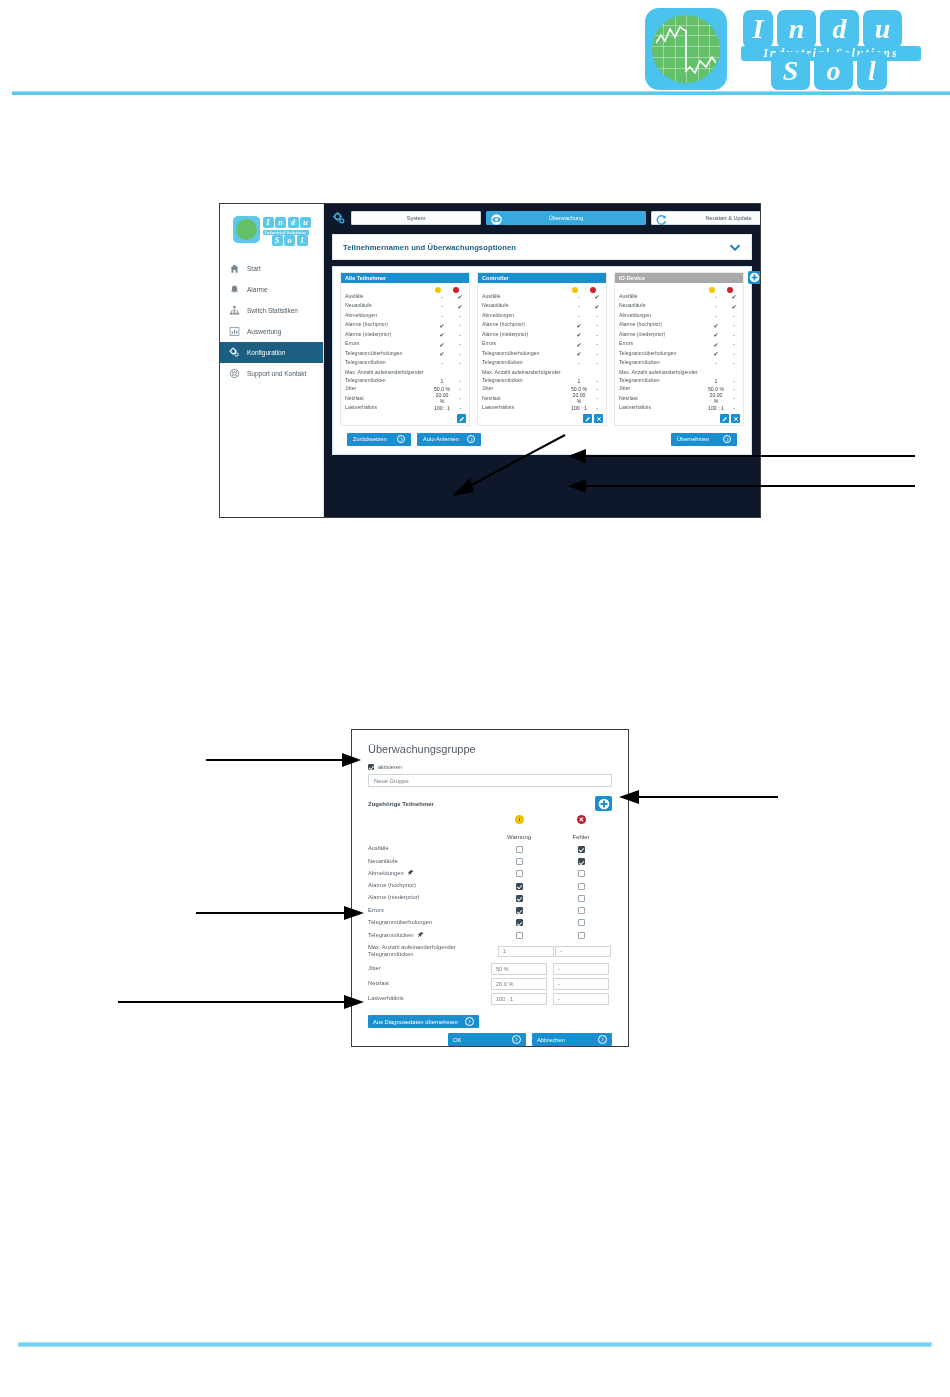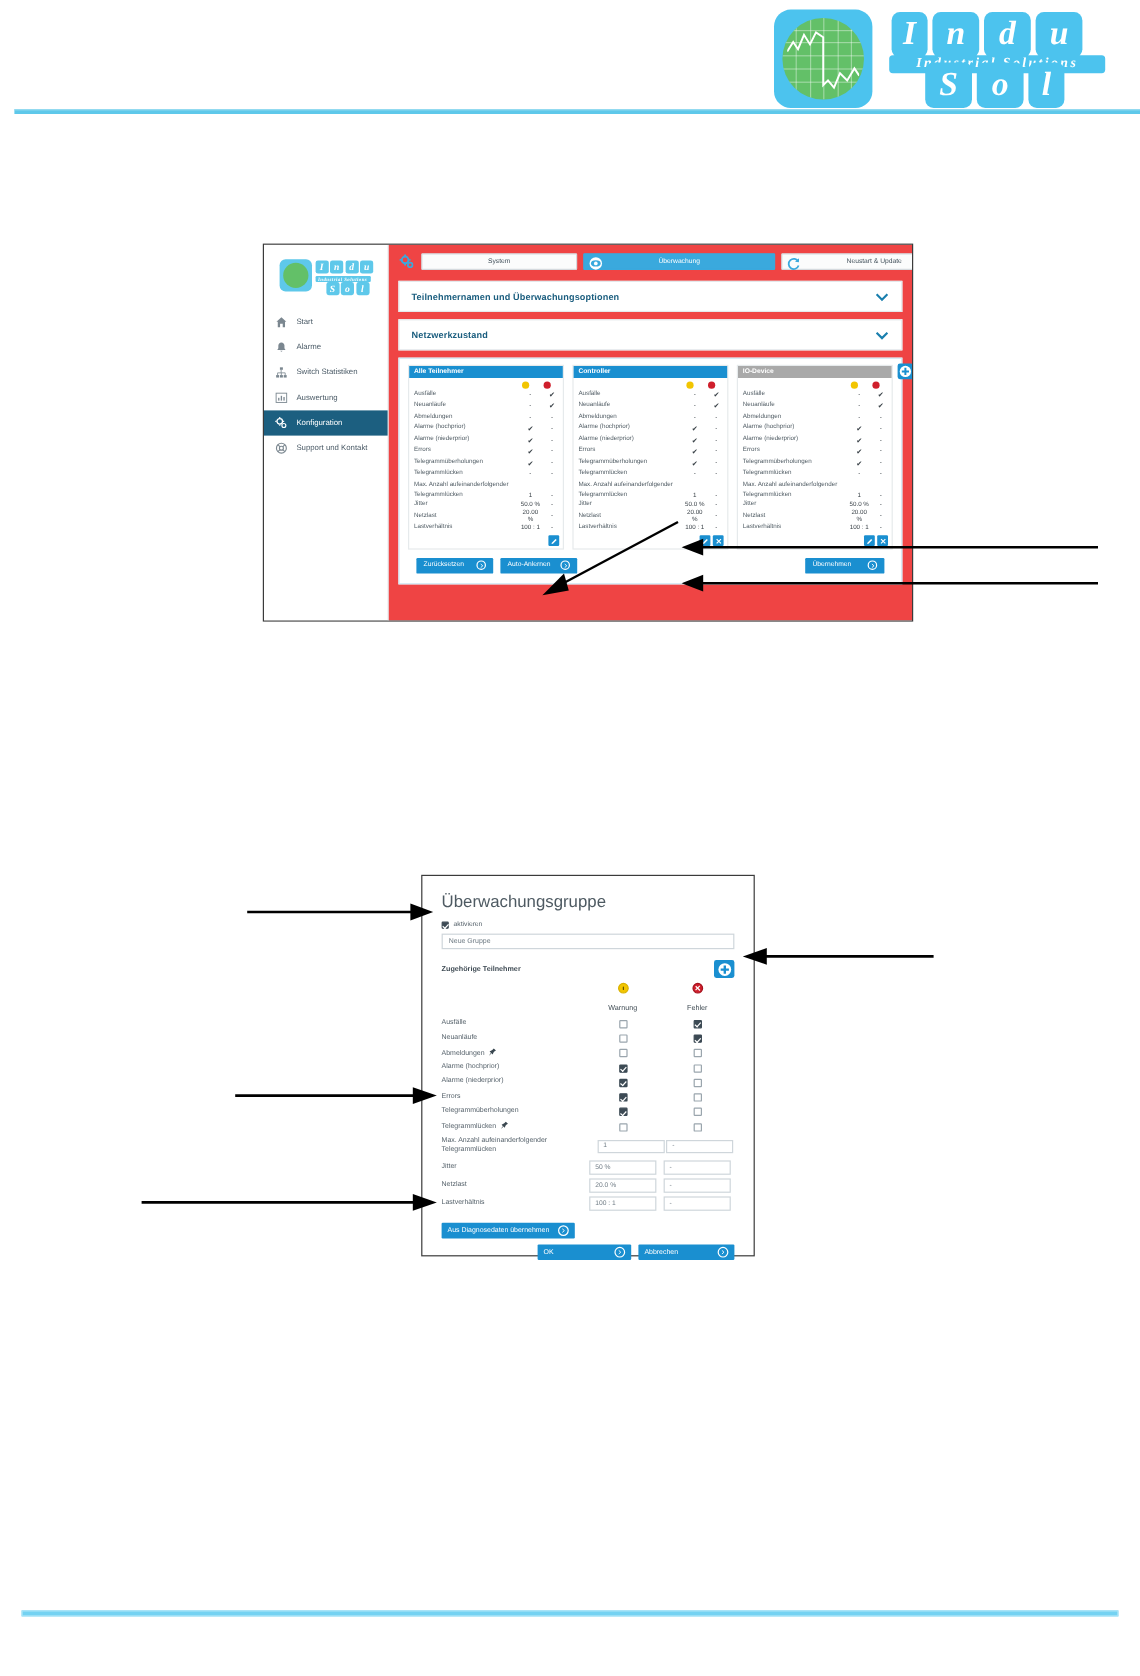--- a/index.html
+++ b/index.html
@@ -95,21 +95,21 @@
 
   .nav-item {
     display:flex; align-items:center; gap:7px;
     padding:5px 6px 5px 9px; font-size:6.5px; color:#4a5a66;
     white-space:nowrap;
   }
   .nav-item.active { background:#1c5f80; color:#ffffff; }
   .nav-ico { width:11px; height:11px; flex:0 0 11px; display:block; opacity:.8; }
   .nav-item.active .nav-ico { opacity:1; }
 
-  .content { flex:1 1 auto; background:#ef4444; padding:7px 8px 0 8px; min-width:0; }
+  .content { flex:1 1 auto; background:#0f172a; padding:7px 8px 0 8px; min-width:0; }
 
   .tabbar { display:flex; align-items:center; gap:5px; margin-bottom:9px; }
   .tab-gear { width:14px; height:14px; flex:0 0 14px; }
   .tab {
     height:14px; border:1px solid #d5dade; background:#fbfcfc;
     display:flex; align-items:center; justify-content:center;
     font-size:5.6px; color:#44525c; position:relative; border-radius:1px;
   }
   .tab.t1 { flex:0 0 130px; }
   .tab.t2 { flex:0 0 160px; background:#3aa9dd; border-color:#3aa9dd; color:#ffffff; }
@@ -172,21 +172,21 @@
   .btn .arr svg { width:5px; height:5px; }
   .btn.wide { min-width:64px; justify-content:space-between; }
   .btn.right { margin-left:auto; min-width:66px; justify-content:space-between; }
 
   
   .dialog {
     position:absolute; left:351px; top:729px; width:278px; height:318px;
     background:#ffffff; border:1px solid #3b3b3b; padding:13px 16px 0 16px;
   }
   .dlg-title {
-    font-size:14px; color:#4e5a62; margin-bottom:9px; font-weight:normal;
+    font-size:11px; color:#4e5a62; margin-bottom:9px; font-weight:normal;
   }
   .chk-line { display:flex; align-items:center; gap:4px; font-size:5.6px; color:#55616a; margin-bottom:4px; }
   .cb {
     width:6px; height:6px; border:1px solid #8d99a2; background:#ffffff;
     display:inline-block; position:relative; flex:0 0 6px; border-radius:1px;
   }
   .cb.on { background:#3c4a54; border-color:#3c4a54; }
   .cb.on::after {
     content:""; position:absolute; left:1.4px; top:.4px; width:2px; height:3.6px;
     border:solid #ffffff; border-width:0 1px 1px 0; transform:rotate(42deg);
@@ -408,28 +408,20 @@
 
       <div class="accordion">
         <div class="acc-head">
           <span>Teilnehmernamen und Überwachungsoptionen</span>
           <svg class="chev" viewBox="0 0 16 12">
             <path d="M2 3 L8 9 L14 3" fill="none" stroke="#1a7fae" stroke-width="2.4"></path>
           </svg>
         </div>
       </div>
 
-      <div class="accordion">
-        <div class="acc-head">
-          <span>Netzwerkzustand</span>
-          <svg class="chev" viewBox="0 0 16 12">
-            <path d="M2 3 L8 9 L14 3" fill="none" stroke="#1a7fae" stroke-width="2.4"></path>
-          </svg>
-        </div>
-      </div>
 
       <div class="accordion" style="border-color:#cfe7f3;">
 
         <div class="acc-body">
           <div class="tbl-wrap">
 
             <div class="col">
               <div class="col-head">Alle Teilnehmer</div>
               <div class="col-icons">
                 <span class="dot"><span class="dot-warn"></span></span>

